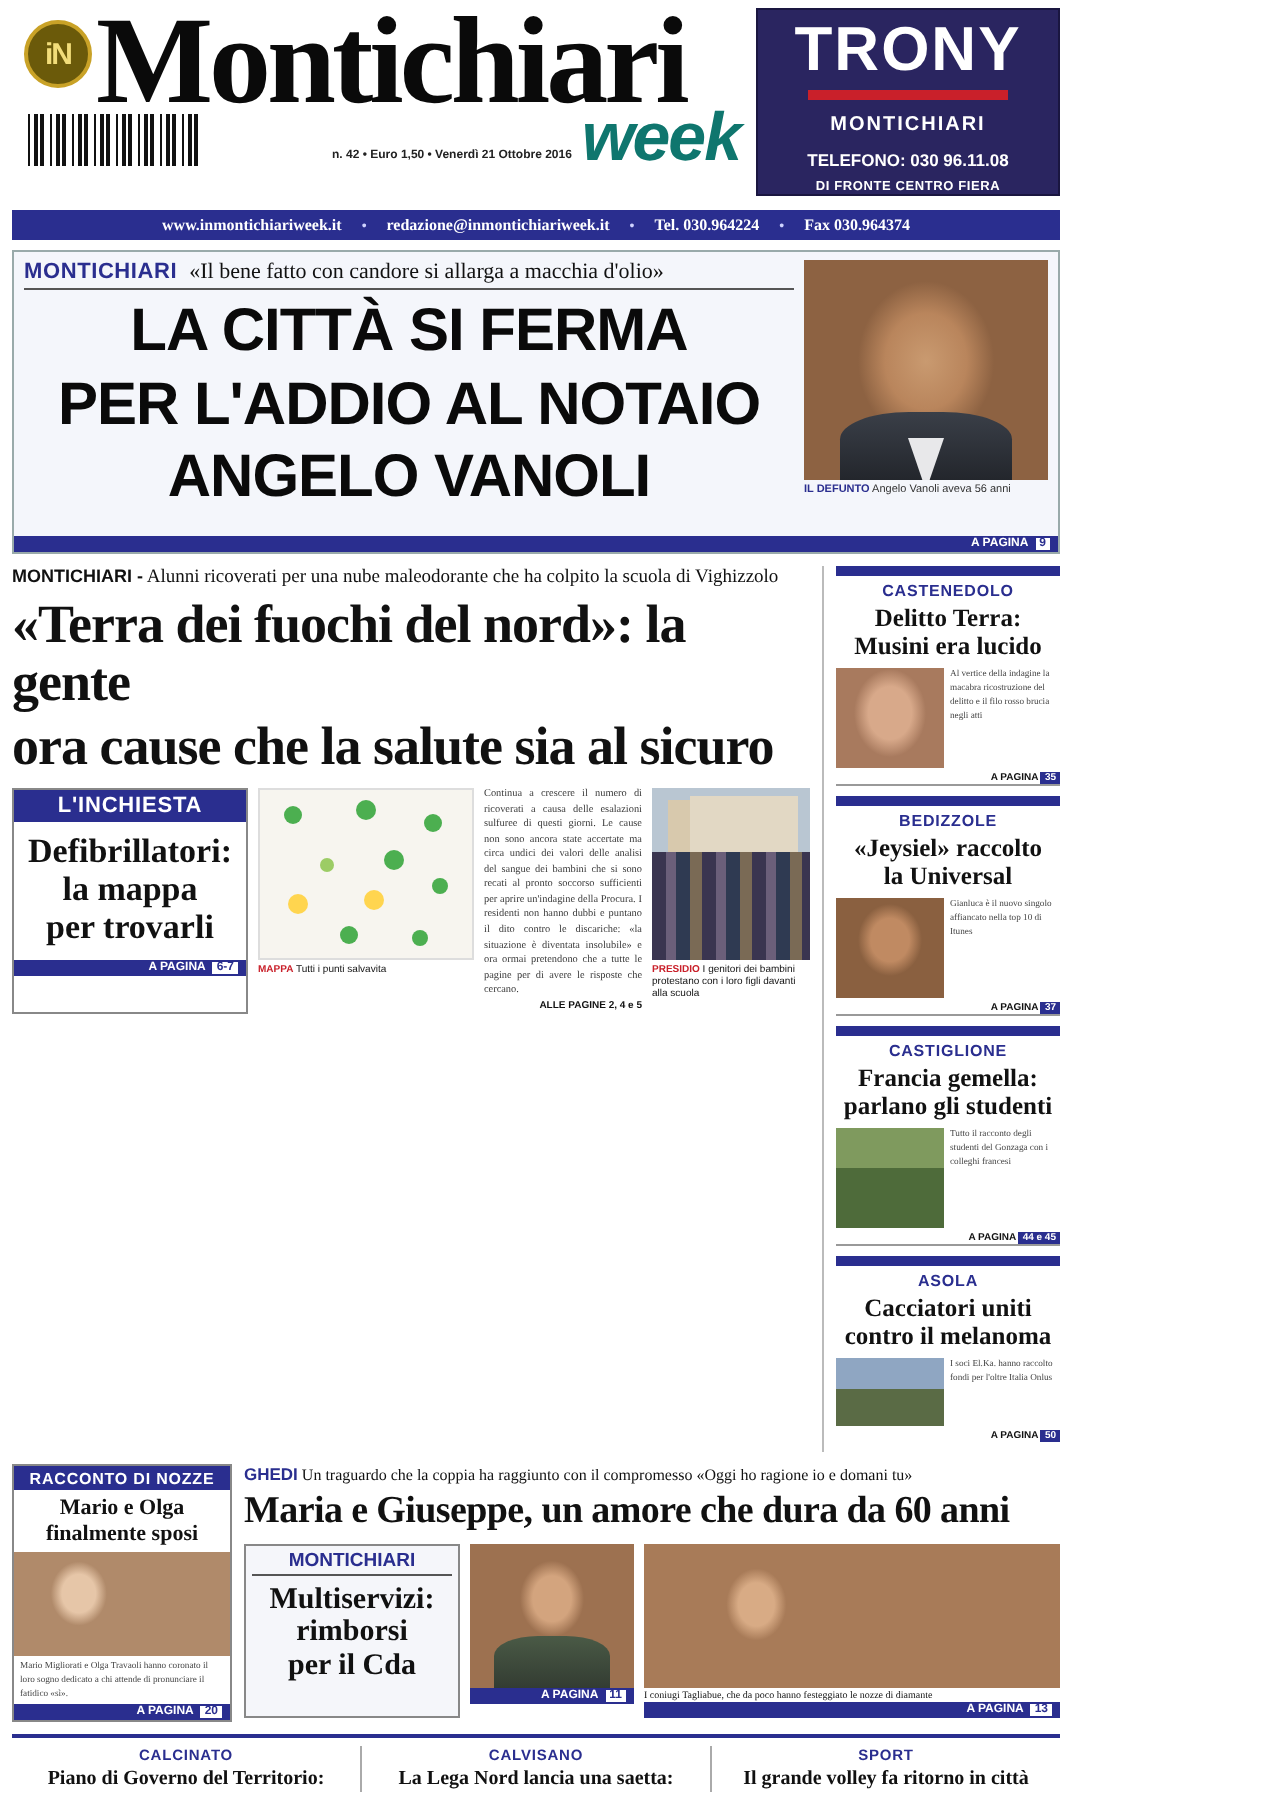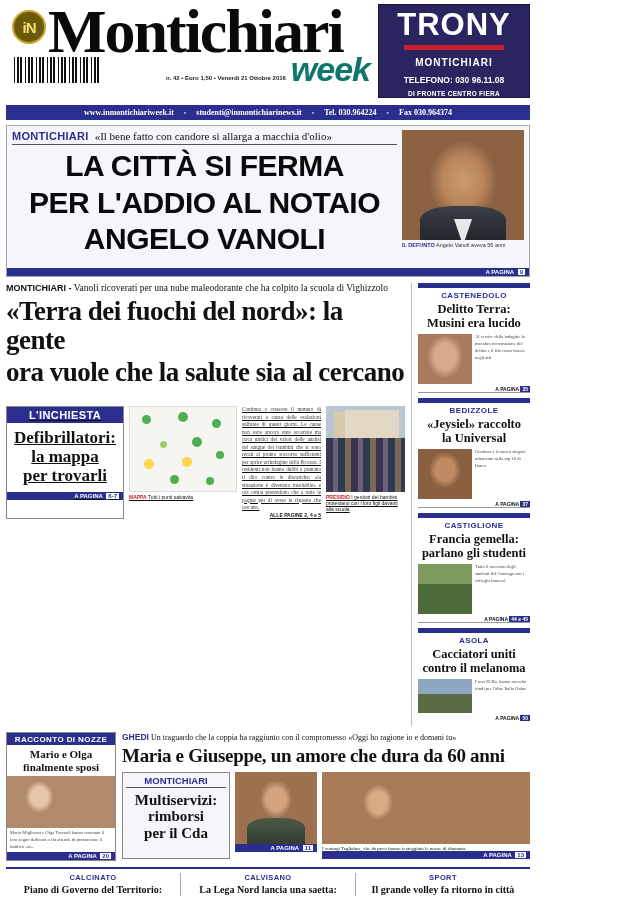--- a/index.html
+++ b/index.html
@@ -128,21 +128,21 @@
   .second { display:flex; margin-top:6px; }
   .second-main { flex:1; padding-right:6px; border-right:1px solid #bbb; }
   .sec-kicker { font-size:9.5px; line-height:1.2; }
   .sec-kicker b { font-family:"Liberation Sans", sans-serif; font-size:9px; }
   .sec-head {
     font-family:"Liberation Serif", serif; font-weight:bold;
     font-size:27px; line-height:1.06; margin-top:3px; letter-spacing:-0.5px;
   }
 
   
-  .inq-row { display:flex; gap:5px; margin-top:20px;text-decoration:underline; }
+  .inq-row { display:flex; gap:5px; margin-top:7px; }
   .inq-box { width:118px; flex:none; border:1px solid #888; background:#fff; }
   .band {
     background:#2a2e8f; color:#fff; text-align:center;
     font-family:"Liberation Sans", sans-serif; font-weight:bold;
     font-size:11px; padding:2px 0; letter-spacing:0.4px;
   }
   .band.small { font-size:8px; padding:1.5px 0; }
   .inq-title {
     font-family:"Liberation Serif", serif; font-weight:bold;
     font-size:17px; line-height:1.1; text-align:center; padding:6px 2px 7px 2px;
@@ -252,21 +252,21 @@
       <div class="trony-bar"></div>
       <div class="trony-city">MONTICHIARI</div>
       <div class="trony-tel">TELEFONO: 030 96.11.08</div>
       <div class="trony-addr">DI FRONTE CENTRO FIERA</div>
     </div>
   </div>
 
   <div class="contact-bar">
     <span>www.inmontichiariweek.it</span>
     <span class="dot">•</span>
-    <span>studenti@inmontichiarinews.it</span>
+    <span>redazione@inmontichiariweek.it</span>
     <span class="dot">•</span>
     <span>Tel. 030.964224</span>
     <span class="dot">•</span>
     <span>Fax 030.964374</span>
   </div>
 
   <div class="lead">
     <div class="lead-left">
       <div class="lead-kicker">
         <span class="kicker-city">MONTICHIARI</span>
@@ -288,24 +288,24 @@
         <span>A PAGINA</span>
         <span class="num">9</span>
       </div>
     </div>
   </div>
 
   <div class="second">
     <div class="second-main">
       <div class="sec-kicker">
         <b>MONTICHIARI -</b>
-        <span>Vanoli ricoverati per una nube maleodorante che ha colpito la scuola di Vighizzolo</span>
+        <span>Alunni ricoverati per una nube maleodorante che ha colpito la scuola di Vighizzolo</span>
       </div>
       <div class="sec-head">«Terra dei fuochi del nord»: la gente</div>
-      <div class="sec-head">ora vuole che la salute sia al cercano</div>
+      <div class="sec-head">ora cause che la salute sia al sicuro</div>
 
       <div class="inq-row">
         <div class="inq-box">
           <div class="band">L'INCHIESTA</div>
           <div class="inq-title">
             <div>Defibrillatori:</div>
             <div>la mappa</div>
             <div>per trovarli</div>
           </div>
           <div class="apagina">

